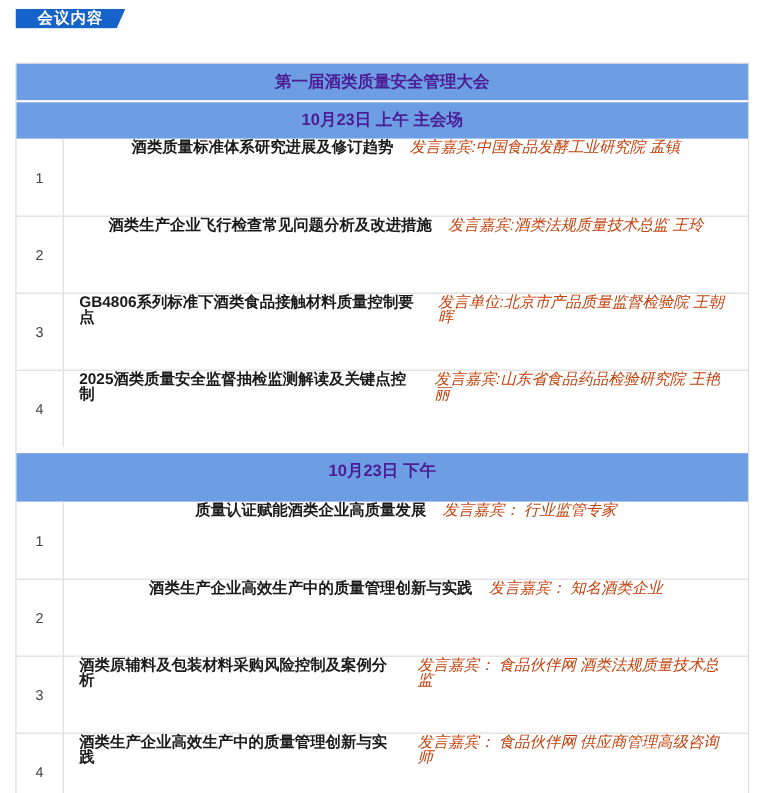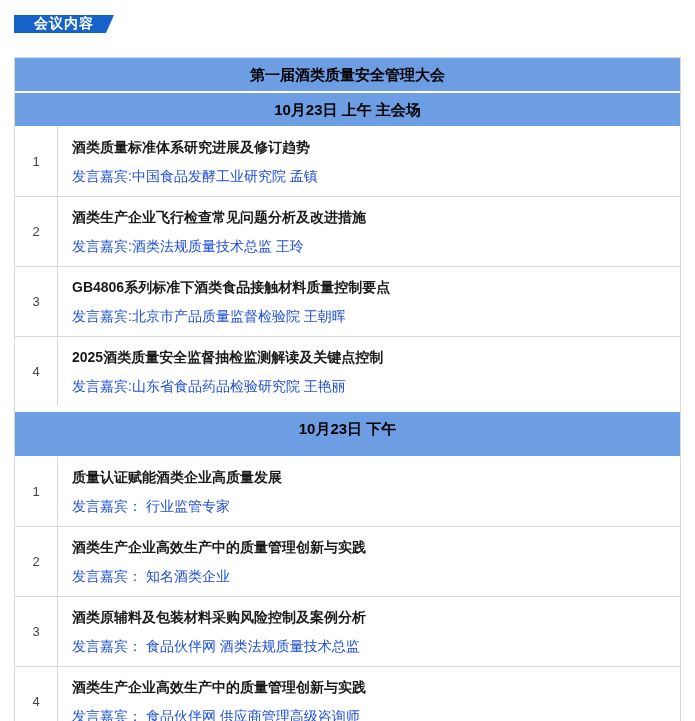--- a/index.html
+++ b/index.html
@@ -8,62 +8,62 @@
     width: 695px; height: 721px;
     background: #ffffff;
     overflow: hidden;
     font-family: "Liberation Sans", "DejaVu Sans", sans-serif;
   }
   .page { position: relative; width: 695px; height: 721px; }
 
   
   .badge-row {
     position: absolute; left: 14px; top: 8px;
-    height: 32px; display: flex; align-items: center;
+    height: 32px; display: flex; align-items: flex-start;
   }
   .badge {
     background: #1563C8; color: #ffffff;
     width: 100px; display: flex; align-items: center; justify-content: center;
     font-size: 14px; font-weight: bold; letter-spacing: 1px;
     clip-path: polygon(0 0, 100% 0, calc(100% - 8px) 100%, 0 100%);
   }
   .stripe { background: #1563C8; transform: skewX(-14deg); }
   .stripe.s1 { width: 7px; margin-left: 4px; }
   .stripe.s2 { width: 5px; margin-left: 4px; }
 
   
   .agenda-table {
     position: absolute; left: 14px; top: 57px;
     width: 667px;
     border: 1px solid #D9D9D9;
     background: #ffffff;
   }
   .band {
     height: 33px; line-height: 33px;
-    background: #6D9DE3; color: #000000;
+    background: #6D9DE3; color: #4c1d95;
     text-align: center; font-size: 15px; font-weight: bold;
   }
   .band.main-title { margin-bottom: 2px; }
   .band.afternoon { margin-top: 6px; height: 44px; line-height: 34px; }
 
   .row { display: flex; height: 70px; }
   .row + .row { border-top: 1px solid #D9D9D9; }
   .num-cell {
     width: 43px; flex: 0 0 43px;
     border-right: 1px solid #D9D9D9;
     display: flex; align-items: center; justify-content: center;
     font-size: 13px; color: #444444;
   }
   .content-cell {
     flex: 1; padding: 0 14px;
-    display: flex; flex-direction: column; justify-content: center;
+    display: flex; flex-direction: row; justify-content: center;
     gap: 15px;
   }
   .talk-title { font-size: 14px; font-weight: bold; color: #1A1A1A; line-height: 1; }
-  .talk-speaker { font-size: 14px; color: #1d4ed8; line-height: 1; }
+  .talk-speaker { font-size: 14px; color: #c2410c; line-height: 1; font-style: italic; }
 </style>
 </head>
 <body>
 
 <div class="page">
 
   <div class="badge-row">
     <div class="badge">会议内容</div>
     <div class="stripe s1"></div>
     <div class="stripe s2"></div>
@@ -86,21 +86,21 @@
       <div class="num-cell">2</div>
       <div class="content-cell">
         <div class="talk-title">酒类生产企业飞行检查常见问题分析及改进措施</div>
         <div class="talk-speaker">发言嘉宾:酒类法规质量技术总监 王玲</div>
       </div>
     </div>
     <div class="row">
       <div class="num-cell">3</div>
       <div class="content-cell">
         <div class="talk-title">GB4806系列标准下酒类食品接触材料质量控制要点</div>
-        <div class="talk-speaker">发言嘉宾:北京市产品质量监督检验院 王朝晖</div>
+        <div class="talk-speaker">发言单位:北京市产品质量监督检验院 王朝晖</div>
       </div>
     </div>
     <div class="row">
       <div class="num-cell">4</div>
       <div class="content-cell">
         <div class="talk-title">2025酒类质量安全监督抽检监测解读及关键点控制</div>
         <div class="talk-speaker">发言嘉宾:山东省食品药品检验研究院 王艳丽</div>
       </div>
     </div>
 

